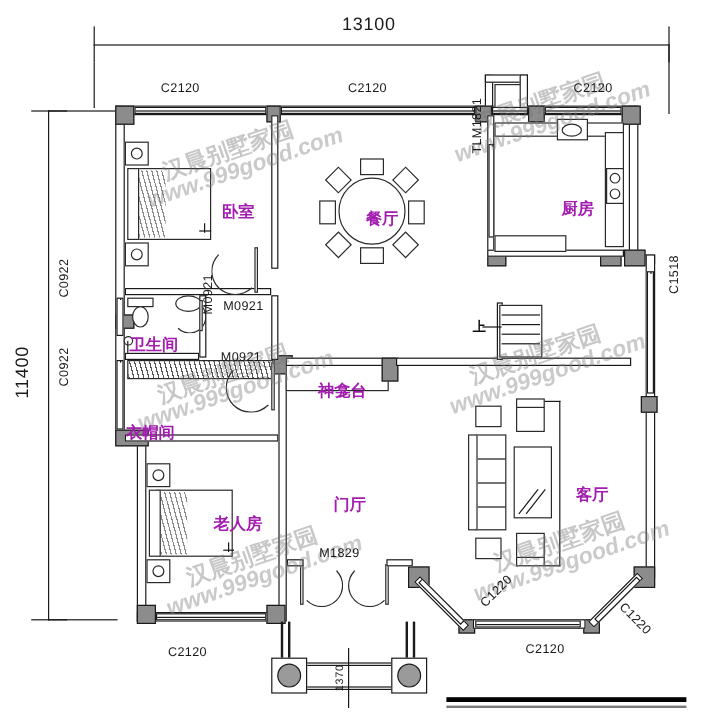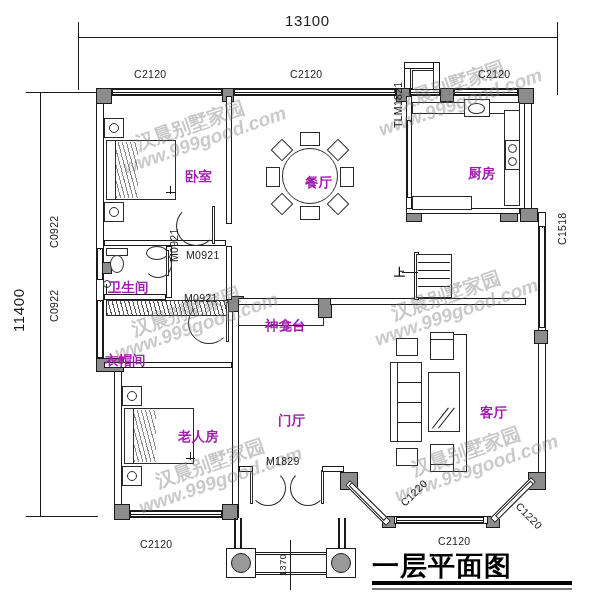--- a/index.html
+++ b/index.html
@@ -298,17 +298,16 @@
       <div class="code" style="left: 522px; top: 500px; transform-origin: 0px 0px; transform: rotate(45deg);">C1220</div>
     </div>
   <div id="door-layer">
       <div class="code" style="left: 186px; top: 249px;">M0921</div>
       <div class="code" style="left: 168px; top: 262px; transform-origin: 0px 0px; transform: rotate(-90deg);">M0921</div>
       <div class="code" style="left: 184px; top: 292px;">M0921</div>
       <div class="code" style="left: 266px; top: 455px;">M1829</div>
       <div class="code" style="left: 392px; top: 128px; transform-origin: 0px 0px; transform: rotate(-90deg);">TLM1821</div>
     </div>
 
-  <div id="title">一层平面图</div>
   <div id="titlebar1"></div>
   <div id="titlebar2"></div>
 
 </div>
 
 </body></html>

